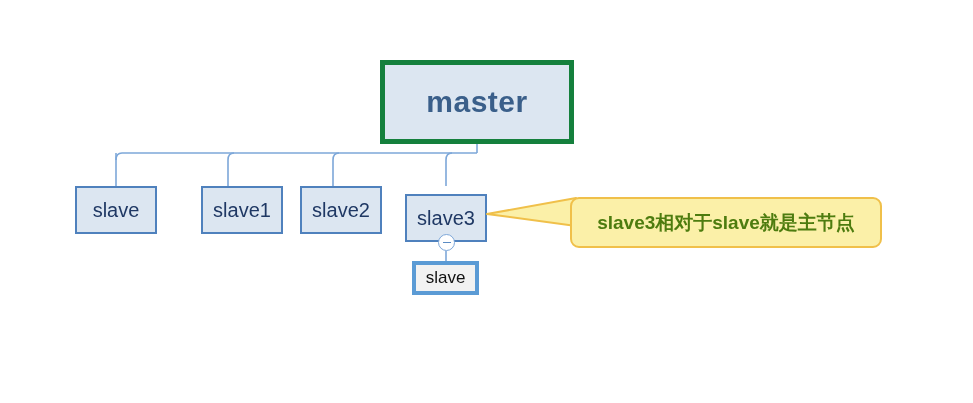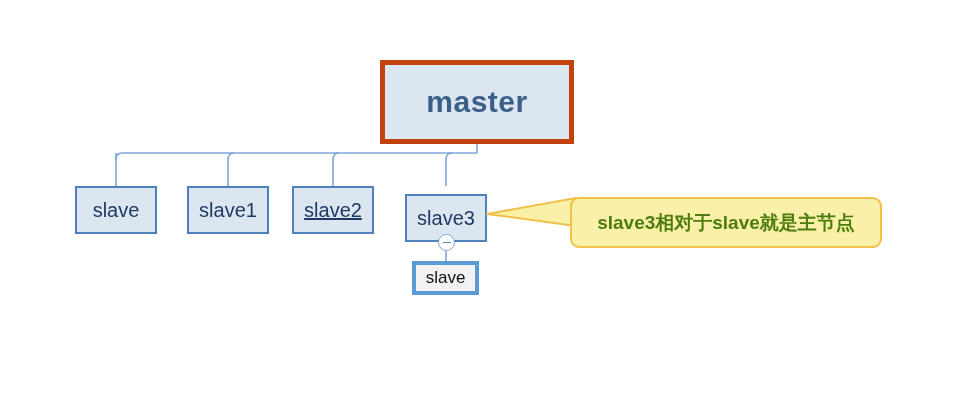--- a/index.html
+++ b/index.html
@@ -35,42 +35,42 @@
     white-space: nowrap;
   }
 
   
   #node-master {
     left: 380px;
     top: 60px;
     width: 194px;
     height: 84px;
     background: #dce6f1;
-    border: 5px solid #c2410c;
+    border: 5px solid #15803d;
     color: #3a5f8a;
     font-size: 30px;
     font-weight: bold;
     letter-spacing: 0.5px;
     text-align: right;
   }
 
   
   .slave-node {
     top: 186px;
     width: 82px;
     height: 48px;
     background: #dce6f1;
     border: 2px solid #4f81bd;
     color: #1f3864;
     font-size: 20px;
     font-weight: normal;
   }
   #node-slave  { left: 75px; }
-  #node-slave1 { left: 187px; }
-  #node-slave2 { left: 292px; text-decoration: underline; }
+  #node-slave1 { left: 201px; }
+  #node-slave2 { left: 300px; }
   #node-slave3 { left: 405px; margin-top: 8px; }
 
   
   #node-child-slave {
     left: 412px;
     top: 261px;
     width: 67px;
     height: 34px;
     background: #f2f2f2;
     border: 4px solid #5b9bd5;

